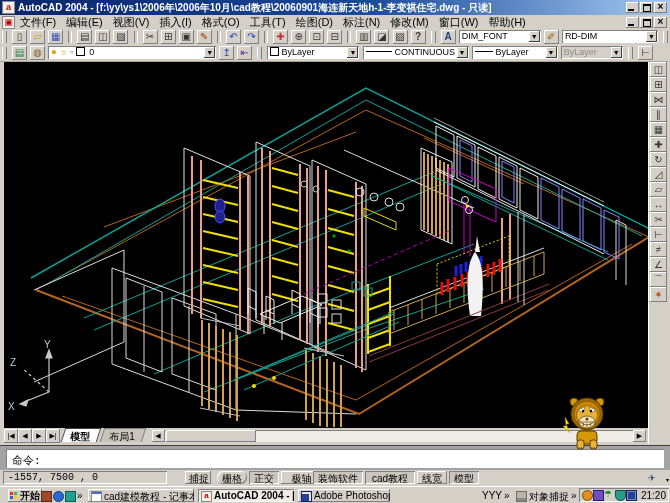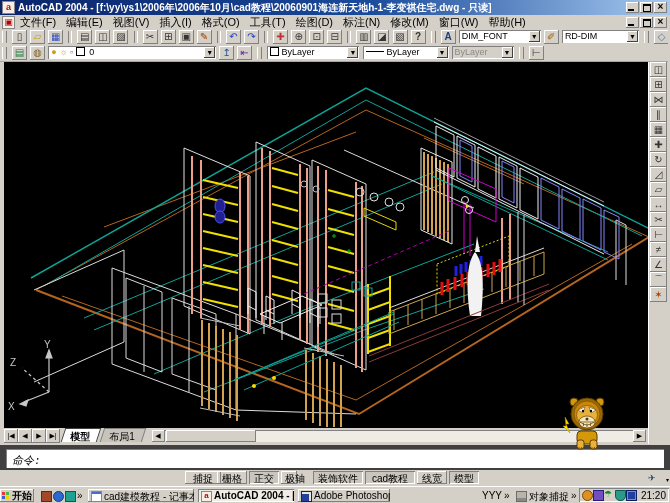--- a/index.html
+++ b/index.html
@@ -47,34 +47,34 @@
   #tabrow{position:absolute;left:4px;top:428px;width:644px;height:16px;background:#d4d0c8;display:flex;align-items:stretch;}
   .navb{width:14px;height:14px;margin-top:1px;background:#d4d0c8;font-size:7px;line-height:14px;text-align:center;color:#000;flex:none;}
   .tab{padding:1px 7px 0 7px;font-size:10px;border:1px solid #808080;border-bottom:none;
     transform:skewX(-18deg);margin-left:3px;background:#c8c4bc;height:14px;box-sizing:border-box;flex:none;}
   .tab>span{display:inline-block;transform:skewX(18deg);}
   .tab.active{background:#fff;font-weight:bold;border-color:#404040;}
   #hscroll{flex:1;margin:2px 2px 0 8px;height:12px;background:#efece6;position:relative;box-shadow:inset 1px 1px 0 #808080;}
   #hscroll .sb{position:absolute;top:0;width:13px;height:12px;background:#d4d0c8;font-size:7px;line-height:12px;text-align:center;}
   #hscroll .thumb{position:absolute;left:14px;top:0;width:90px;height:12px;background:#d4d0c8;}
   
-  #cmdwin{position:absolute;left:0;top:445px;width:670px;height:25px;background:#404040;border-top:1px solid #404040;font-style:italic;}
+  #cmdwin{position:absolute;left:0;top:445px;width:670px;height:25px;background:#a3a3a3;border-top:1px solid #404040;}
   #cmdtext{position:absolute;left:6px;top:3px;width:658px;height:19px;background:#fff;
     box-shadow:inset 1px 1px 0 #808080;font-family:"Liberation Mono","DejaVu Sans Mono",monospace;
     font-size:11px;color:#000;padding:4px 0 0 6px;box-sizing:border-box;}
   
   #statusbar{position:absolute;left:0;top:470px;width:670px;height:16px;background:#d4d0c8;font-size:10px;}
   #coords{position:absolute;left:3px;top:1px;width:164px;height:13px;padding:1px 0 0 5px;box-sizing:border-box;
     font-family:"Liberation Mono","DejaVu Sans Mono",monospace;font-size:10px;}
   .stg{position:absolute;top:1px;height:13px;padding:1px 4px 0 4px;box-sizing:border-box;text-align:center;font-size:10px;white-space:nowrap;}
   .stg.on{box-shadow:inset 1px 1px 0 #808080,inset -1px -1px 0 #fff;background:#cac6be;}
   .stg.off{box-shadow:inset -1px -1px 0 #808080,inset 1px 1px 0 #fff;}
   
   #taskbar{position:absolute;left:0;top:486px;width:670px;height:17px;background:#d4d0c8;border-top:1px solid #fff;font-size:10px;}
-  #startbtn{position:absolute;left:0;top:2px;width:34px;height:13px;display:flex;align-items:center;gap:2px;padding-left:2px;box-sizing:border-box;font-weight:bold;}
+  #startbtn{position:absolute;left:8px;top:2px;width:34px;height:13px;display:flex;align-items:center;gap:2px;padding-left:2px;box-sizing:border-box;font-weight:bold;}
   .flag{position:relative;width:8px;height:8px;flex:none;}
   .flag i{position:absolute;width:3px;height:3px;}
   .task{position:absolute;top:2px;height:13px;padding:1px 3px 0 16px;box-sizing:border-box;white-space:nowrap;overflow:hidden;font-size:10px;}
   .task .ticon{position:absolute;left:3px;top:2px;width:9px;height:9px;}
   .task.active{background:#efece6;box-shadow:inset 1px 1px 0 #808080,inset -1px -1px 0 #fff;font-weight:bold;}
   .qlico{position:absolute;top:4px;width:9px;height:9px;}
   .trayico{position:absolute;top:4px;width:9px;height:9px;}
   .tblabel{position:absolute;top:3px;font-size:10px;white-space:nowrap;}
   #tray{position:absolute;right:1px;top:1px;width:90px;height:14px;box-shadow:inset 1px 1px 0 #808080,inset -1px -1px 0 #fff;}
   #clock{position:absolute;right:3px;top:2px;font-size:10px;}
@@ -153,21 +153,21 @@
     <span class="tbi out2">⊟</span>
     <span class="sep"></span>
     <span class="tbi out2">▥</span>
     <span class="tbi out2">◪</span>
     <span class="tbi out2">▧</span>
     <span class="tbi out2" style="font-weight:bold;">?</span>
     <span class="grip"></span>
     <span class="tbi out2" style="font-weight:bold;color:#204080;">A</span>
     <span class="combo" style="width:82px;"><span>DIM_FONT</span><span class="arr">▼</span></span>
     <span class="tbi out2" style="color:#a06000;">✐</span>
-    <span class="combo" style="width:77px;"><span>RD-DIM</span><span class="arr">▼</span></span>
+    <span class="combo" style="width:96px;"><span>RD-DIM</span><span class="arr">▼</span></span>
     <span class="grip"></span>
     <span class="tbi out2" style="color:#5a7aa8;">◇</span>
     <span class="tbi out2" style="color:#5a7aa8;">◈</span>
     <span class="tbi out2" style="color:#5a7aa8;">▢</span>
     <span class="tbi out2" style="color:#4a6a9a;">◆</span>
     <span class="tbi out2" style="color:#4a6a9a;">■</span>
     <span class="tbi out2" style="color:#4a6a9a;">▣</span>
     <span class="tbi out2" style="color:#9ac8f0;">◆</span>
   </div>
 
@@ -178,20 +178,21 @@
     <span class="combo" style="width:168px;">
       <span style="color:#d0a000;">●</span>
       <span style="color:#d0a000;">☼</span>
       <span style="color:#707070;">▫</span>
       <span class="swatch"></span>
       <span>0</span><span class="arr">▼</span></span>
     <span class="tbi out2" style="color:#2050a0;">↥</span>
     <span class="tbi out2" style="color:#6020a0;">⇤</span>
     <span class="grip"></span>
     <span class="combo" style="width:92px;"><span class="swatch"></span><span>ByLayer</span><span class="arr">▼</span></span>
+    <span class="combo" style="width:106px;"><span class="ltline"></span><span>CONTINUOUS</span><span class="arr">▼</span></span>
     <span class="combo" style="width:86px;"><span class="ltline" style="width:18px;"></span><span>ByLayer</span><span class="arr">▼</span></span>
     <span class="combo dis" style="width:62px;"><span>ByLayer</span><span class="arr">▼</span></span>
     <span class="grip"></span>
     <span class="tbi out2">⊢</span>
   </div>
 
   <div id="canvas">
   <svg width="644" height="366" viewBox="0 0 644 366">
 
     <g stroke="#b5651d" fill="none">
@@ -483,24 +484,25 @@
       <span class="thumb out2"></span>
       <span class="sb out2" style="right:0;">▶</span>
     </span>
   </div>
 
   <div id="cmdwin">
     <div id="cmdtext">命令:</div>
   </div>
 
   <div id="statusbar">
-    <div class="stg off" style="left:185px;width:36px;">捕捉</div>
-    <div class="stg off" style="left:217px;width:30px;">栅格</div>
+    <div id="coords" class="in2">-1557, 7500 , 0</div>
+    <div class="stg off" style="left:185px;width:26px;">捕捉</div>
+    <div class="stg off" style="left:217px;width:30px;border-radius:6px;">栅格</div>
     <div class="stg on" style="left:249px;width:30px;">正交</div>
-    <div class="stg off" style="left:281px;width:16px;">极轴</div>
+    <div class="stg off" style="left:281px;width:41px;">极轴</div>
     <div class="stg on" style="left:313px;width:50px;">装饰软件</div>
     <div class="stg on" style="left:365px;width:50px;">cad教程</div>
     <div class="stg off" style="left:417px;width:30px;">线宽</div>
     <div class="stg on" style="left:449px;width:30px;">模型</div>
     <div id="commcenter">✈</div>
     <div id="commarr">▾</div>
   </div>
 
   <div id="taskbar">
     <div id="startbtn" class="out2">

